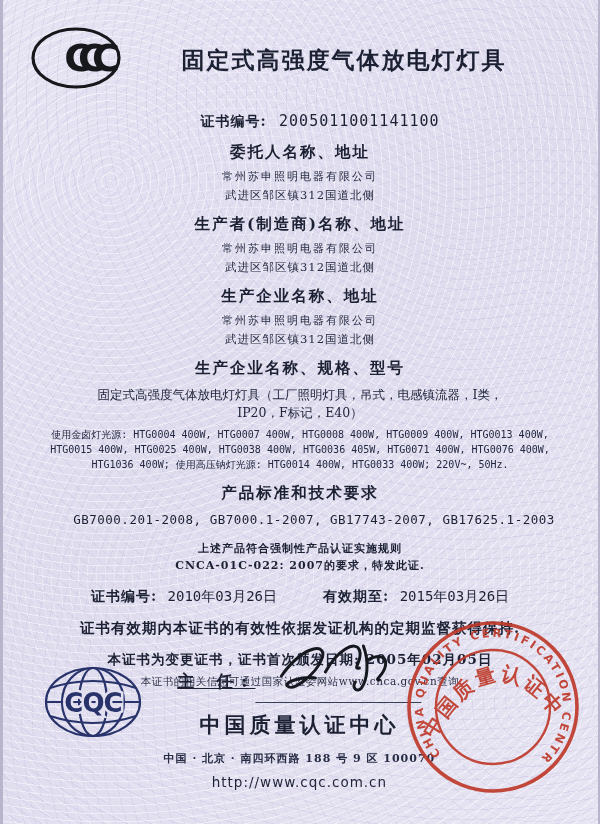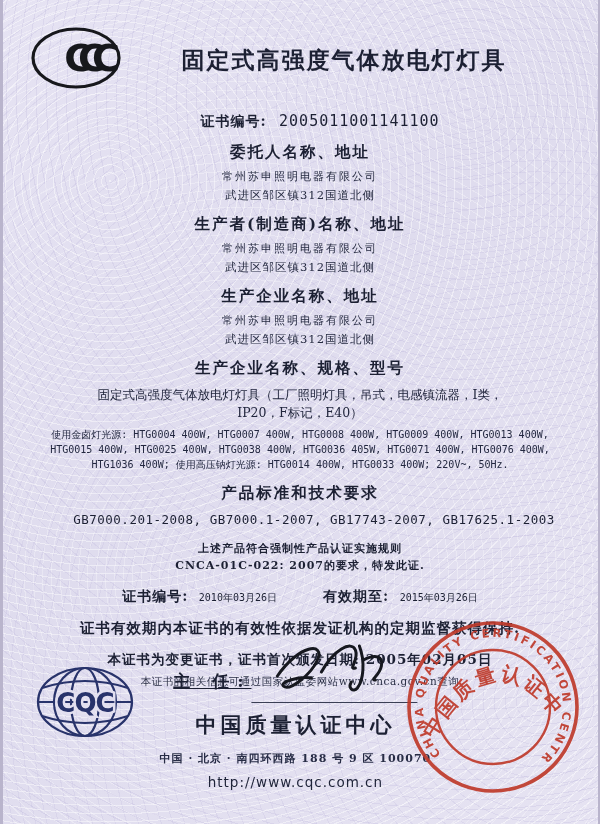--- a/index.html
+++ b/index.html
@@ -28,25 +28,25 @@
   .sec{text-align:center;}
   .sec-h{font-size:15.5px;font-weight:bold;letter-spacing:2px;margin-top:11px;}
   .sec-name{font-size:11px;letter-spacing:2px;margin-top:6px;color:#252a40;}
   .sec-addr{font-size:11.5px;letter-spacing:1px;margin-top:4px;color:#252a40;}
   .desc{font-size:12.5px;margin-top:7px;line-height:1.45;color:#20253c;}
   .models{font-family:"DejaVu Sans Mono", monospace;font-size:10px;line-height:1.5;margin-top:5px;color:#232840;}
   .standards-val{font-family:"DejaVu Sans Mono", monospace;font-size:12.5px;margin-top:8px;letter-spacing:0.5px;padding-left:28px;}
   .compliance{font-size:11px;font-weight:bold;line-height:1.55;margin-top:13px;letter-spacing:1px;}
   .dates{display:flex;justify-content:center;gap:46px;margin-top:14px;font-size:14px;}
   .dates .lbl{font-weight:bold;letter-spacing:1px;}
-  .dates .val{font-family:"DejaVu Sans Mono", monospace;font-size:10px;margin-left:6px;}
+  .dates .val{font-family:"DejaVu Sans Mono", monospace;font-size:14px;margin-left:6px;}
   .validity{font-size:14.5px;font-weight:bold;text-align:center;margin-top:13px;letter-spacing:1px;}
   .change{font-size:13.5px;font-weight:bold;text-align:center;margin-top:13px;letter-spacing:1px;}
   .infoq{font-size:10.5px;text-align:center;margin-top:6px;color:#2a2f45;letter-spacing:0.5px;}
-  .footer{position:absolute;left:4px;right:0;bottom:0;height:216px;}
+  .footer{position:absolute;left:12px;right:0;bottom:0;height:216px;}
   .cqc-logo{position:absolute;left:26px;top:52px;}
   .seal{position:absolute;right:14px;top:8px;}
   .sig-block{position:absolute;left:50%;top:28px;transform:translateX(-52%);width:330px;text-align:center;}
   .sig-row{display:flex;align-items:flex-end;justify-content:center;}
   .director{font-size:17px;font-weight:bold;letter-spacing:8px;padding-bottom:10px;white-space:nowrap;text-decoration:underline;}
   .sig-line{border-bottom:1.5px solid #3a3f55;padding:0 8px;}
   .org-name{font-size:21px;font-weight:bold;letter-spacing:4px;margin-top:8px;}
   .org-addr{font-size:11px;font-weight:bold;margin-top:12px;letter-spacing:1px;color:#272c45;}
   .org-url{font-family:"DejaVu Sans", sans-serif;font-size:13.5px;font-weight:normal;margin-top:8px;letter-spacing:1px;color:#1e2338;}
 </style>

